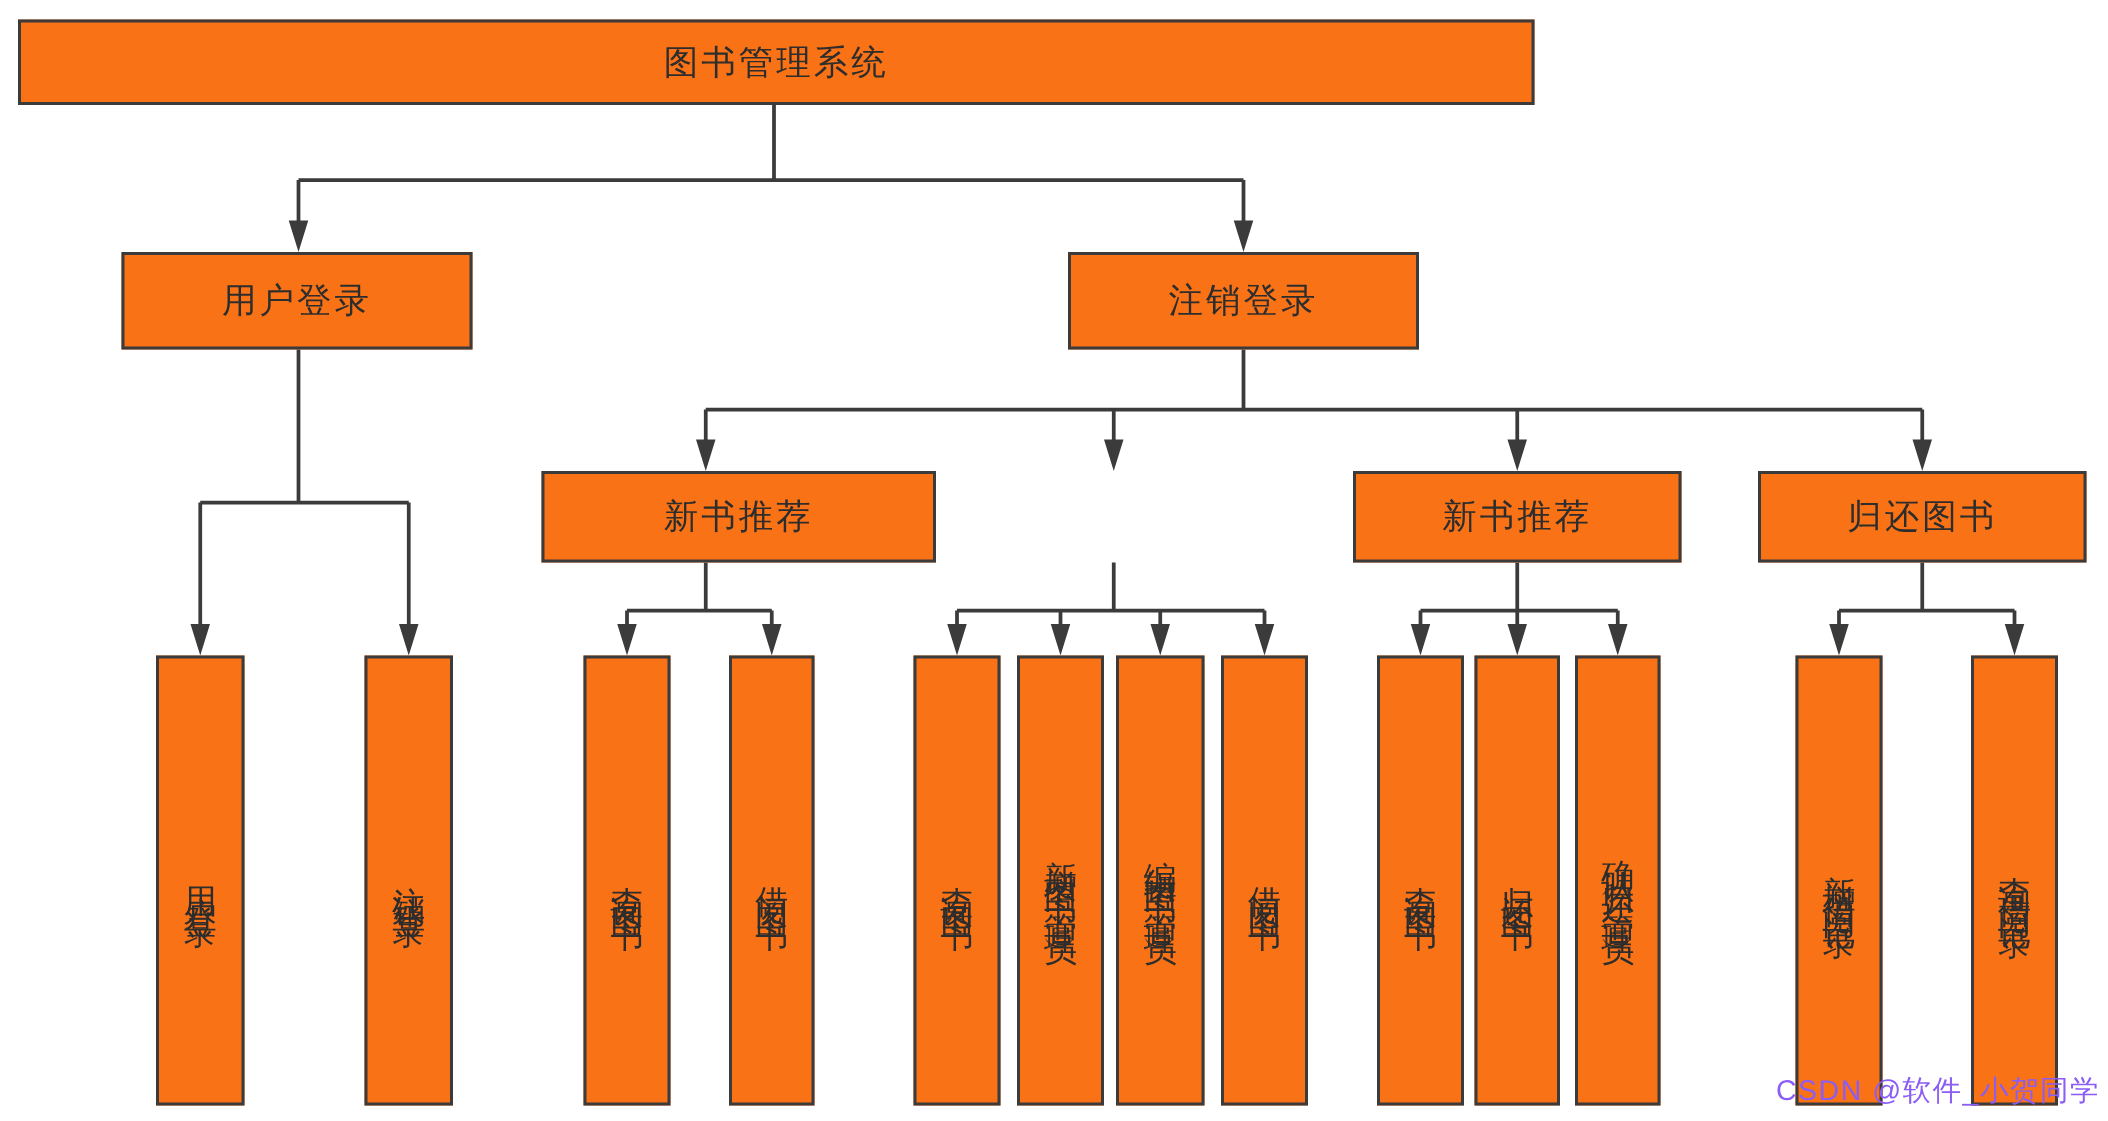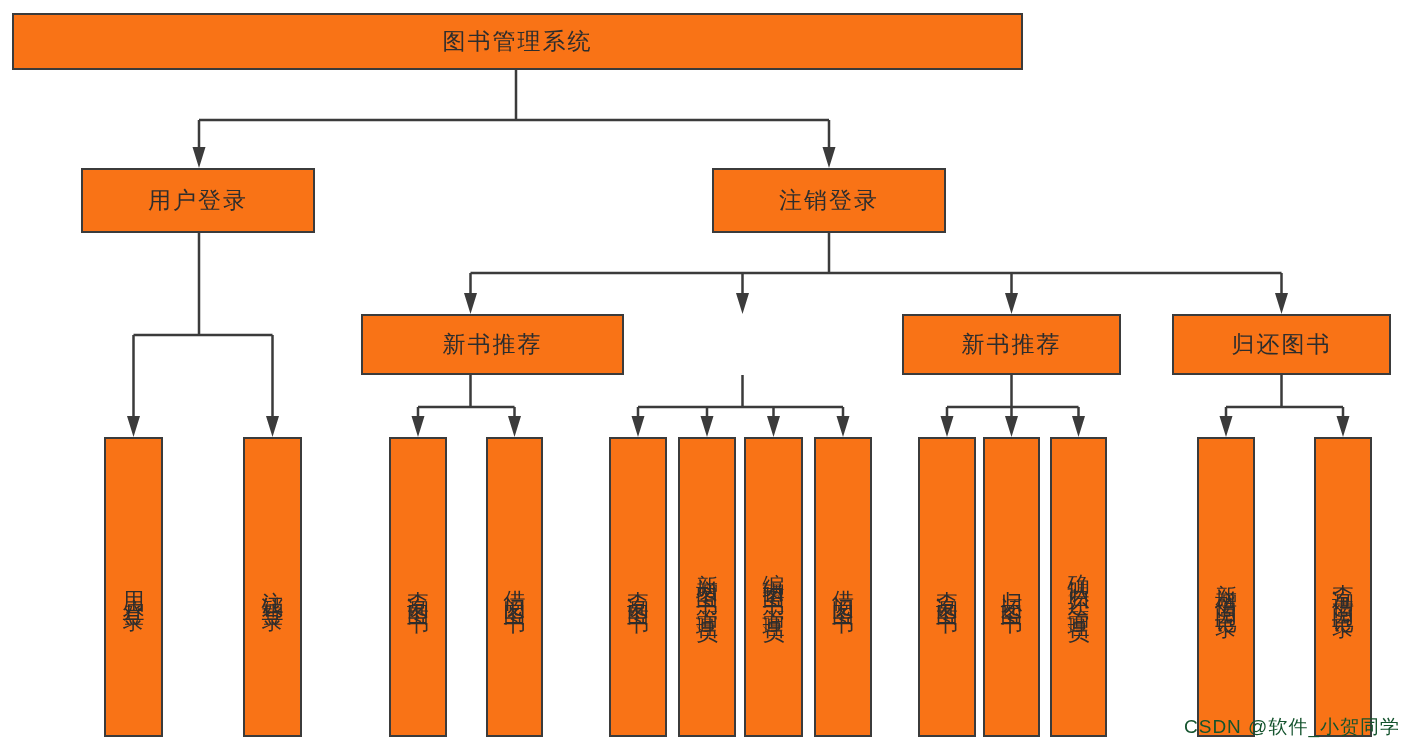--- a/index.html
+++ b/index.html
@@ -42,21 +42,21 @@
     text-orientation: mixed;
     font-size: 22px;
     line-height: 1;
     letter-spacing: 7px;
   }
   .watermark {
     position: absolute;
     left: 1184px;
     top: 714px;
     font-size: 19px;
-    color: #14532d;
+    color: #8b5cf6;
     letter-spacing: 1px;
     white-space: nowrap;
     z-index: 5;
   }
 </style>
 </head>
 <body>
 
 <div class="canvas">
 

